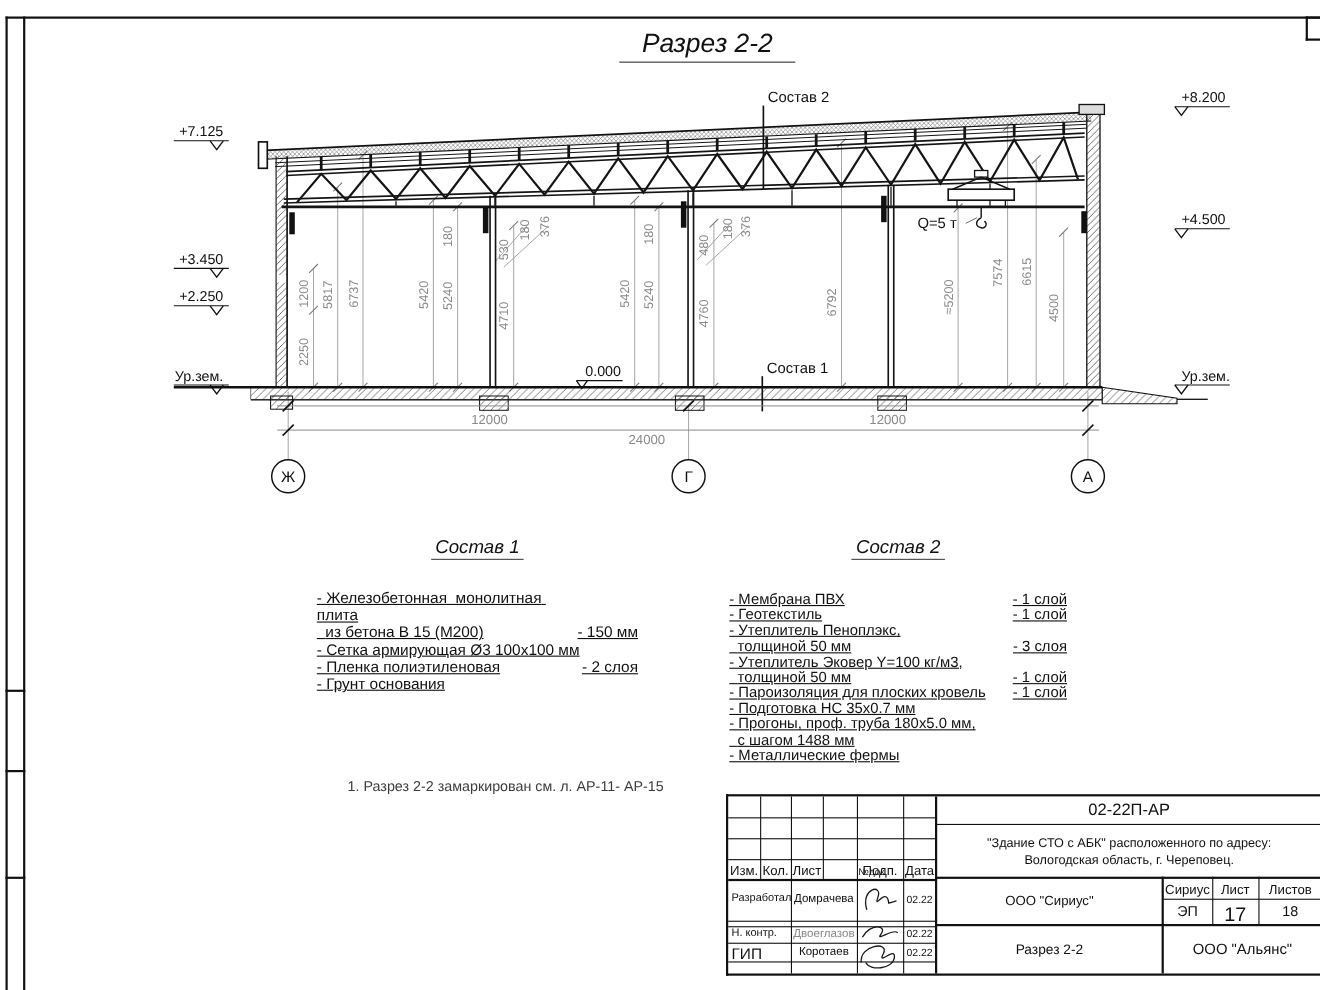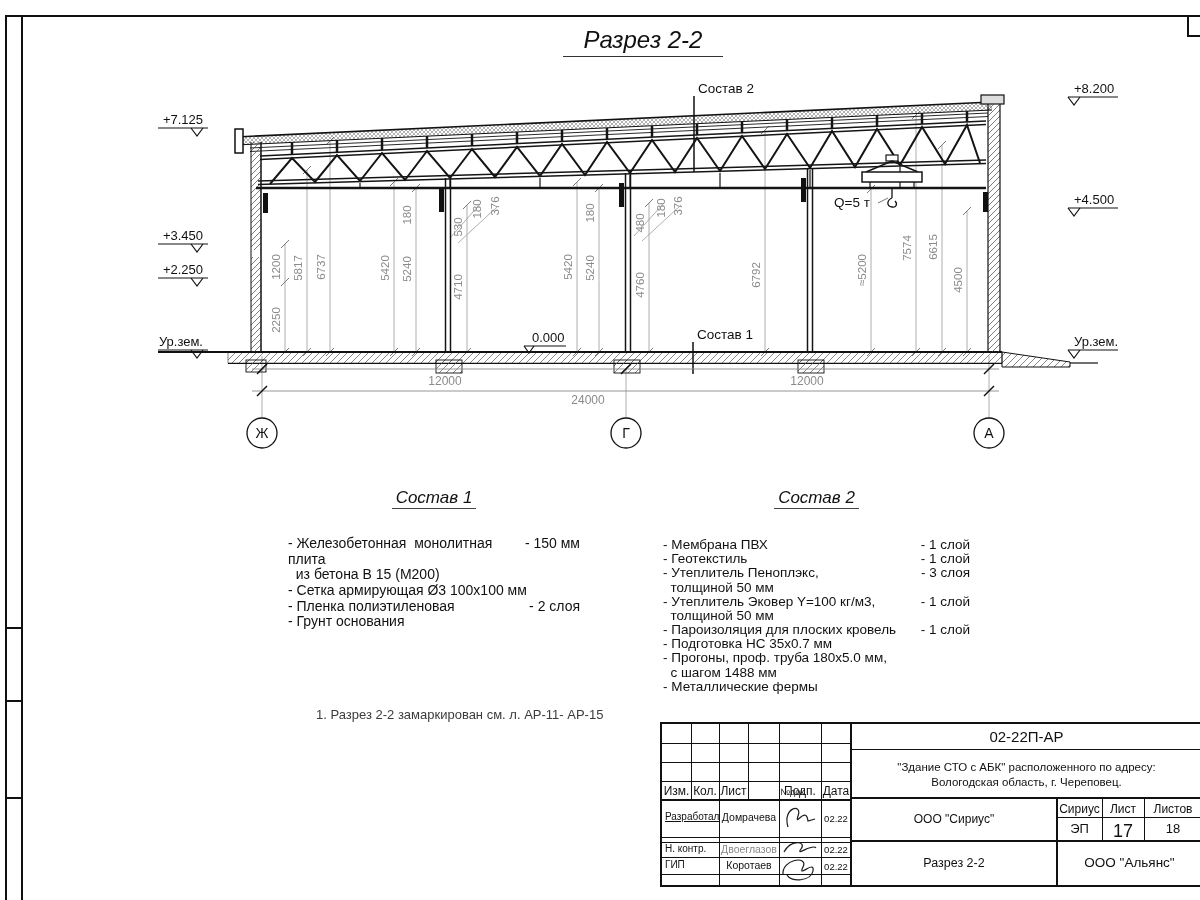--- a/index.html
+++ b/index.html
@@ -10,21 +10,21 @@
   .frame-line{position:absolute;background:#111;}
   .corner-box{position:absolute;border:2px solid #111;border-right:none;}
   
   #sheet-title{position:absolute;left:563px;top:26px;width:160px;text-align:center;
     font-style:italic;font-size:24px;color:#111;border-bottom:1.5px solid #333;padding-bottom:2px;}
   
   .comp-title{position:absolute;text-align:center;font-style:italic;font-size:17px;}
   .comp-title span{border-bottom:1.2px solid #444;padding:0 4px 1px;}
   .comp-list{position:absolute;font-size:14px;line-height:1.12;}
   .comp-list.small{font-size:13.5px;line-height:1.05;}
-  .ci{display:flex;justify-content:space-between;align-items:flex-start;}
+  .ci{display:flex;justify-content:space-between;align-items:flex-end;text-decoration:underline;}
   .ci-n{white-space:pre-wrap;}
   .ci-q{white-space:nowrap;padding-left:8px;}
   #note{position:absolute;left:316px;top:707px;font-size:13px;color:#3c3c3c;}
   
   #tblock{position:absolute;left:660px;top:722px;width:540px;height:165px;
           border:2px solid #111;border-right:none;box-sizing:border-box;}
   .tb-v,.tb-h{position:absolute;background:#111;}
   .tb-t{position:absolute;text-align:center;white-space:nowrap;}
   svg text{font-family:"Liberation Sans",sans-serif;}
   .vd{font-size:11.5px;fill:#8a8a8a;text-anchor:middle;}
@@ -394,27 +394,27 @@
   <div class="tb-h" style="left:395px;top:93px;width:145px;height:1px;"></div>
   <div class="tb-h" style="left:189px;top:116px;width:351px;height:2px;"></div>
 
   <div class="tb-t" style="left:0;top:60px;width:29px;font-size:12px;">Изм.</div>
   <div class="tb-t" style="left:29px;top:60px;width:28px;font-size:12px;">Кол.</div>
   <div class="tb-t" style="left:57px;top:60px;width:29px;font-size:12px;">Лист</div>
   <div class="tb-t" style="left:86px;top:63px;width:31px;font-size:9px;padding-left:30px;">№док.</div>
   <div class="tb-t" style="left:117px;top:60px;width:42px;font-size:12px;">Подп.</div>
   <div class="tb-t" style="left:159px;top:60px;width:30px;font-size:12px;">Дата</div>
 
-  <div class="tb-t" style="left:3px;top:87px;width:54px;font-size:10px;text-align:right;text-decoration:underline;">Разработал</div>
+  <div class="tb-t" style="left:3px;top:87px;width:54px;font-size:10px;text-align:right;">Разработал</div>
   <div class="tb-t" style="left:57px;top:87px;width:60px;font-size:10.5px;">Домрачева</div>
   <div class="tb-t" style="left:159px;top:89px;width:30px;font-size:9.5px;">02.22</div>
   <div class="tb-t" style="left:3px;top:119px;width:54px;font-size:10px;text-align:left;">Н. контр.</div>
   <div class="tb-t" style="left:57px;top:119px;width:60px;font-size:10.5px;color:#888;">Двоеглазов</div>
   <div class="tb-t" style="left:159px;top:120px;width:30px;font-size:9.5px;">02.22</div>
-  <div class="tb-t" style="left:3px;top:135px;width:54px;font-size:10px;text-align:left;">ГИП</div>
+  <div class="tb-t" style="left:3px;top:135px;width:54px;font-size:14px;text-align:left;">ГИП</div>
   <div class="tb-t" style="left:57px;top:135px;width:60px;font-size:10.5px;">Коротаев</div>
   <div class="tb-t" style="left:159px;top:137px;width:30px;font-size:9.5px;">02.22</div>
 
   <svg style="position:absolute;left:117px;top:75px;" width="42" height="86" viewBox="0 0 42 86">
     <g stroke="#1a1a1a" stroke-width="1.2" fill="none">
       <path d="M9,28 C3,8 24,4 19,17 C15,29 27,6 29,22 L36,20"></path>
       <path d="M5,53 C12,40 28,42 22,50 C16,58 34,44 37,49"></path>
       <path d="M4,76 C2,60 30,56 24,68 C18,80 36,60 34,72 C32,82 12,84 8,76"></path>
     </g>
   </svg>

